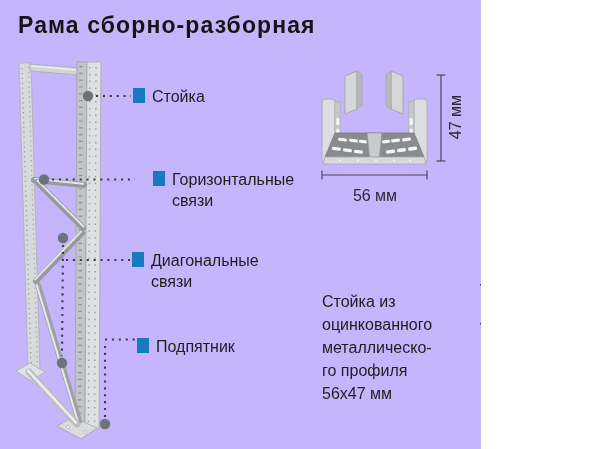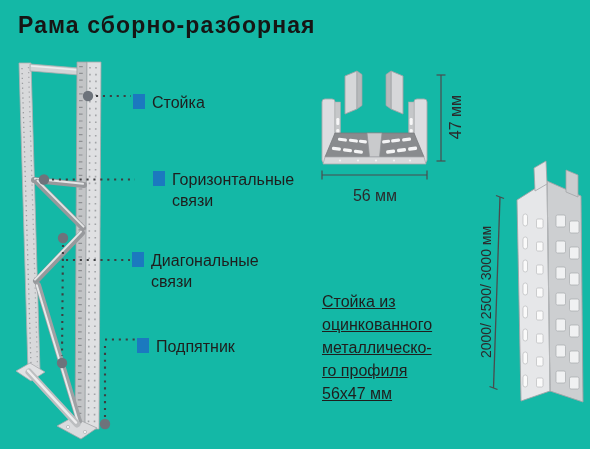--- a/index.html
+++ b/index.html
@@ -1,35 +1,35 @@
 <!DOCTYPE html>
 <html><head>
 <meta charset="utf-8">
 <style>
   html,body{margin:0;padding:0;background:#ffffff;}
   .canvas{
-    position:relative;width:590px;height:449px;background:#14b8a6;
+    position:relative;width:481px;height:449px;background:#c4b5fd;
     font-family:"Liberation Sans", sans-serif;color:#231f20;overflow:hidden;
   }
   .art{position:absolute;left:0;top:0;}
   .page-title{
     position:absolute;left:18px;top:12px;margin:0;
     font-size:23px;font-weight:bold;letter-spacing:1.1px;color:#161514;
   }
   .callout{position:absolute;display:flex;align-items:flex-start;}
   .bullet{
     display:inline-block;width:12px;height:15px;background:#1b79bf;
     margin-right:7px;margin-top:2px;flex:0 0 auto;
   }
   .callout-text{
     font-size:16px;line-height:21px;white-space:pre-line;color:#1f1e1d;
   }
   .desc{
     position:absolute;left:322px;top:290px;font-size:16px;line-height:23px;
-    white-space:pre-line;color:#1f1e1d;text-decoration:underline;
+    white-space:pre-line;color:#1f1e1d;
   }
   .dim{position:absolute;font-size:16px;color:#2b2b2d;white-space:nowrap;}
   .dim-rot{transform:translate(-50%,-50%) rotate(-90deg);}
   .dim-h{transform:translate(-50%,-50%);}
   .dim-47{left:456px;top:117px;}
   .dim-56{left:375px;top:196px;}
   .dim-len{left:486px;top:292px;font-size:14px;}
 </style>
 </head>
 <body>
@@ -211,21 +211,21 @@
           <rect x="569.5" y="247" width="9.5" height="12" rx="1.5"></rect>
         <rect x="569.5" y="273" width="9.5" height="12" rx="1.5"></rect>
           <rect x="569.5" y="299" width="9.5" height="12" rx="1.5"></rect>
         <rect x="569.5" y="325" width="9.5" height="12" rx="1.5"></rect>
           <rect x="569.5" y="351" width="9.5" height="12" rx="1.5"></rect>
         <rect x="569.5" y="377" width="9.5" height="12" rx="1.5"></rect>
       </g>
     </g>
   </svg>
 
-  <div class="callout" style="left:133px;top:92px">
+  <div class="callout" style="left:133px;top:86px">
     <span class="bullet"></span>
     <span class="callout-text">Стойка</span>
   </div>
   <div class="callout" style="left:153px;top:169px">
     <span class="bullet"></span>
     <span class="callout-text">Горизонтальные
 связи</span>
   </div>
   <div class="callout" style="left:132px;top:250px">
     <span class="bullet"></span>

